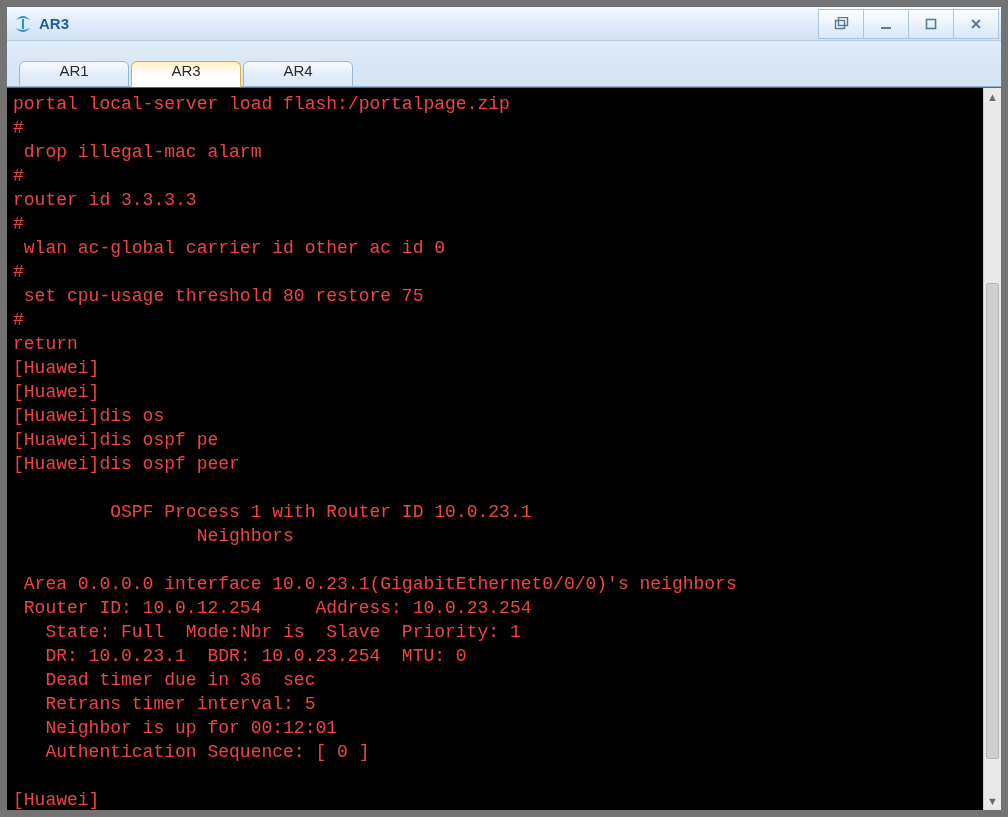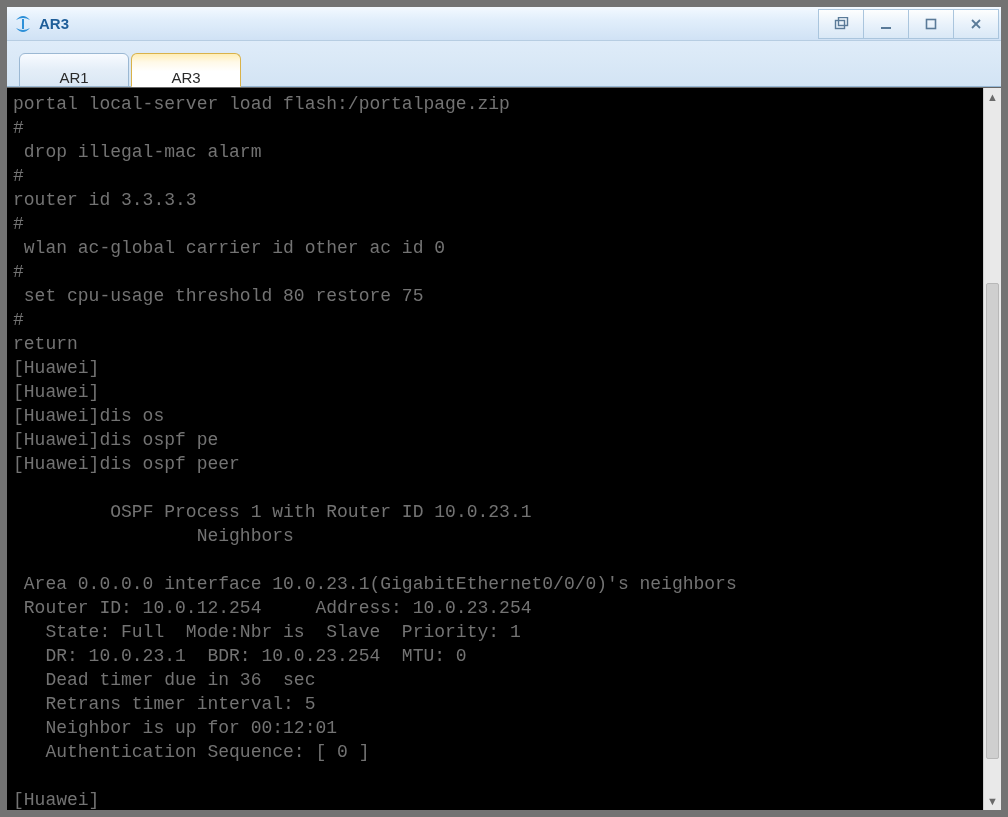--- a/index.html
+++ b/index.html
@@ -44,46 +44,46 @@
 
   .tabbar {
     height: 46px;
     background: linear-gradient(to bottom, #dfecf9 0%, #d3e4f4 100%);
     border-bottom: 1px solid #96b7d4;
     display: flex; align-items: flex-end;
     padding: 8px 12px 0 12px;
     gap: 2px;
   }
   .tab {
-    min-width: 110px; height: 34px;
+    min-width: 110px; height: 26px;
     border: 1px solid #9bb8d3;
     border-top-left-radius: 6px; border-top-right-radius: 6px;
     background: linear-gradient(to bottom, #f8fbff 0%, #e4eef8 50%, #dae7f4 100%);
-    display: flex; align-items: flex-end; justify-content: center;
+    display: flex; align-items: flex-start; justify-content: center;
     font-size: 15px; color: #2a2a2a;
     position: relative; bottom: -1px;
     cursor: default;
   }
   .tab.active {
     background: linear-gradient(to bottom, #ffeeb6 0%, #fff9e7 25%, #ffffff 55%, #ffffff 100%);
     border-color: #d9b24a;
     border-bottom: 1px solid #ffffff;
     z-index: 2;
   }
   .tab .tab-label { pointer-events: none; }
 
   .terminal-wrap {
     flex: 1 1 auto;
     position: relative;
     border-top: 1px solid #666;
   }
   .terminal {
     position: absolute; inset: 0;
     background: #000000;
-    color: #737373;
+    color: #ef4444;
     font-family: "Courier New", Consolas, monospace;
     font-size: 18px;
     line-height: 24px;
     padding: 4px 6px 4px 6px;
     white-space: pre;
     overflow: hidden;
   }
   .scrollbar {
     position: absolute; right: 0; top: 0; bottom: 0; width: 18px;
     background: #e9e9e9;
@@ -144,20 +144,23 @@
     </div>
   </div>
 
   <div class="tabbar">
     <div class="tab">
       <span class="tab-label">AR1</span>
     </div>
     <div class="tab active">
       <span class="tab-label">AR3</span>
     </div>
+    <div class="tab">
+      <span class="tab-label">AR4</span>
+    </div>
   </div>
 
   <div class="terminal-wrap">
     <pre class="terminal" id="terminal">portal local-server load flash:/portalpage.zip
 #
  drop illegal-mac alarm
 #
 router id 3.3.3.3
 #
  wlan ac-global carrier id other ac id 0

